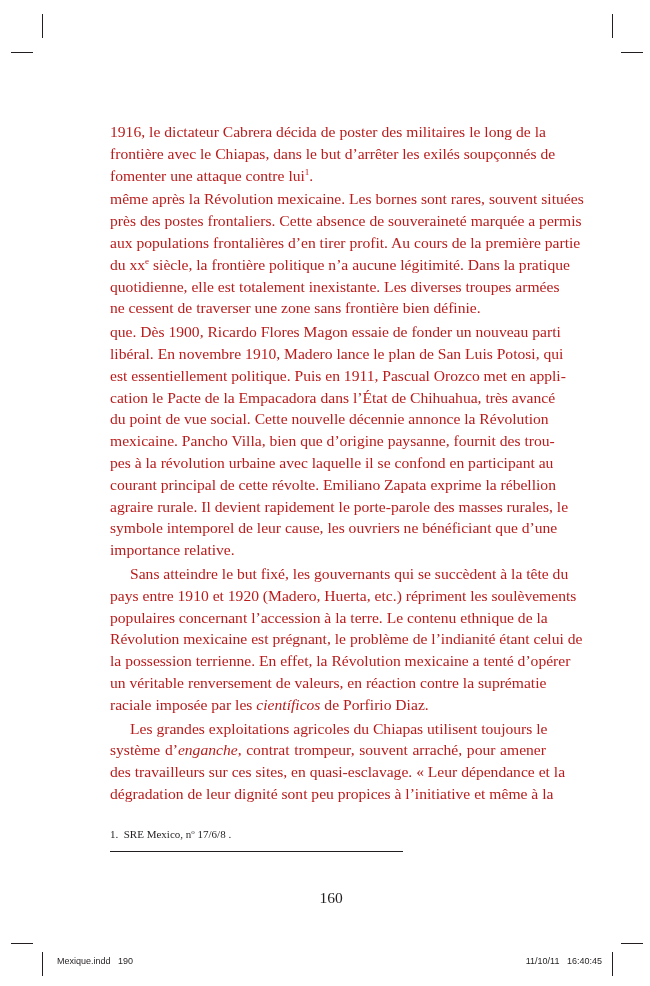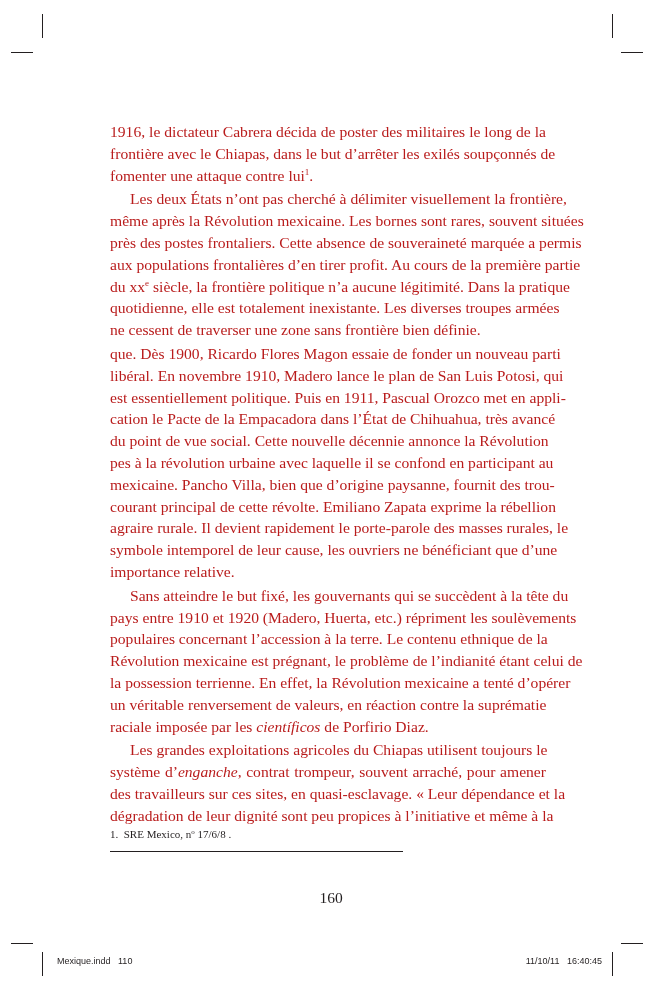--- a/index.html
+++ b/index.html
@@ -39,37 +39,36 @@
 
 <div class="text-block">
 
   <div class="para">
     <span class="line">1916, le dictateur Cabrera décida de poster des militaires le long de la</span>
     <span class="line">frontière avec le Chiapas, dans le but d’arrêter les exilés soupçonnés de</span>
     <span class="line last"><span>fomenter une attaque contre lui</span><sup>1</sup><span>.</span></span>
   </div>
 
   <div class="para">
-    <span class="line indent">Les deux États n’ont pas cherché à délimiter visuellement la frontière,</span>
     <span class="line">même après la Révolution mexicaine. Les bornes sont rares, souvent situées</span>
     <span class="line">près des postes frontaliers. Cette absence de souveraineté marquée a permis</span>
     <span class="line">aux populations frontalières d’en tirer profit. Au cours de la première partie</span>
     <span class="line"><span>du xx</span><sup>e</sup><span> siècle, la frontière politique n’a aucune légitimité. Dans la pratique</span></span>
     <span class="line">quotidienne, elle est totalement inexistante. Les diverses troupes armées</span>
     <span class="line last">ne cessent de traverser une zone sans frontière bien définie.</span>
   </div>
 
   <div class="para">
     <span class="line">que. Dès 1900, Ricardo Flores Magon essaie de fonder un nouveau parti</span>
     <span class="line">libéral. En novembre 1910, Madero lance le plan de San Luis Potosi, qui</span>
     <span class="line">est essentiellement politique. Puis en 1911, Pascual Orozco met en appli-</span>
     <span class="line">cation le Pacte de la Empacadora dans l’État de Chihuahua, très avancé</span>
     <span class="line">du point de vue social. Cette nouvelle décennie annonce la Révolution</span>
+    <span class="line">mexicaine. Pancho Villa, bien que d’origine paysanne, fournit des trou-</span>
     <span class="line">pes à la révolution urbaine avec laquelle il se confond en participant au</span>
-    <span class="line">mexicaine. Pancho Villa, bien que d’origine paysanne, fournit des trou-</span>
     <span class="line">courant principal de cette révolte. Emiliano Zapata exprime la rébellion</span>
     <span class="line">agraire rurale. Il devient rapidement le porte-parole des masses rurales, le</span>
     <span class="line">symbole intemporel de leur cause, les ouvriers ne bénéficiant que d’une</span>
     <span class="line last">importance relative.</span>
   </div>
 
   <div class="para">
     <span class="line indent">Sans atteindre le but fixé, les gouvernants qui se succèdent à la tête du</span>
     <span class="line">pays entre 1910 et 1920 (Madero, Huerta, etc.) répriment les soulèvements</span>
     <span class="line">populaires concernant l’accession à la terre. Le contenu ethnique de la</span>
@@ -85,14 +84,14 @@
     <span class="line">des travailleurs sur ces sites, en quasi-esclavage. « Leur dépendance et la</span>
     <span class="line">dégradation de leur dignité sont peu propices à l’initiative et même à la</span>
   </div>
 </div>
 
 <div class="fn-rule"></div>
 <div class="footnote"><span>1.</span>&nbsp; <span>SRE Mexico, n</span><sup style="font-size:7px; vertical-align:4px;">o</sup><span> 17/6/8 .</span></div>
 
 <div class="page-number">160</div>
 
-<div class="slug" style="left:57px; white-space:pre;">Mexique.indd   110</div>
+<div class="slug" style="left:57px; white-space:pre;">Mexique.indd   190</div>
 <div class="slug" style="right:48px; white-space:pre;margin-left:36px;">11/10/11   16:40:45</div>
 
 </body></html>

